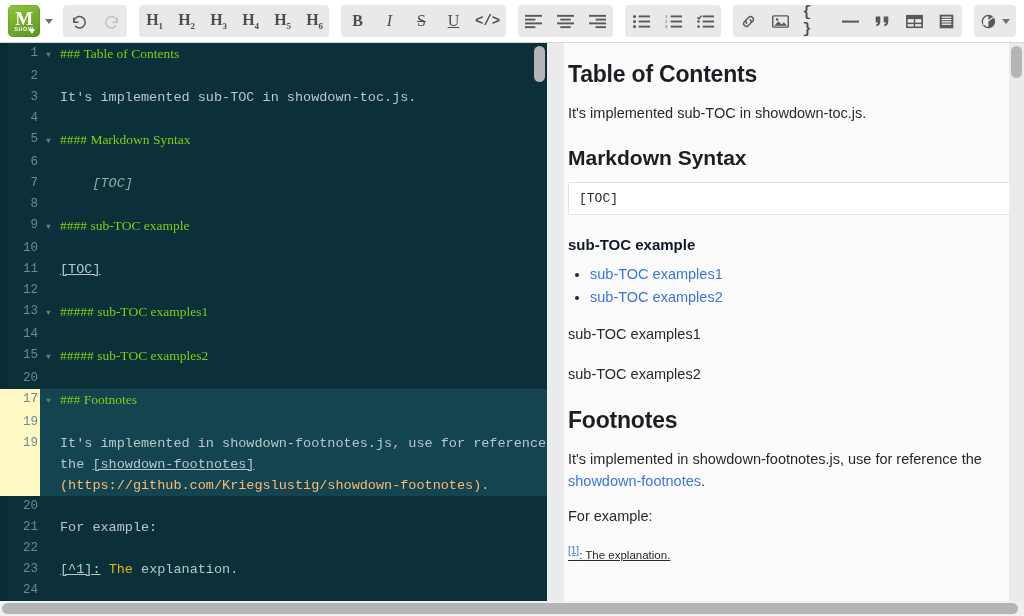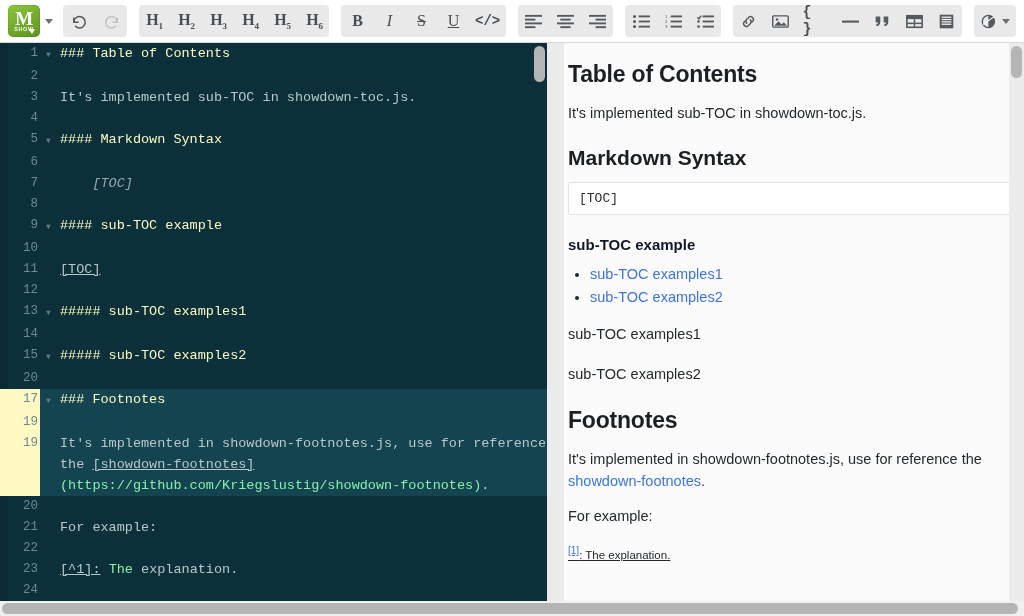--- a/index.html
+++ b/index.html
@@ -141,25 +141,25 @@
   .code {
     flex: 1 1 auto;
     color: #b9c7cb;
     padding-left: 3px;
     white-space: pre-wrap;
     word-break: break-word;
     line-height: 21px;
   }
   .line.hl { background: #134450; }
   .line.hl .ln { background: #fef9c3; }
-  .tok-head { color: #fef9c3; }
+  .tok-head { color: #84cc16; font-family: Liberation Serif, serif; }
   .tok-code { color: #9aa8ac; font-style: italic; }
   .tok-link { color: #b9c7cb; text-decoration: underline; }
-  .tok-url  { color: #86efac; margin-top: 44px; }
-  .tok-kw   { color: #86efac; }
+  .tok-url  { color: #fdba74; margin-top: 44px; }
+  .tok-kw   { color: #eab308; }
 
   
   #ed-vscroll {
     position: absolute; top: 0; right: 0;
     width: 15px; height: 558px;
     background: transparent;
   }
   #ed-vthumb {
     position: absolute; top: 3px; left: 2px;
     width: 11px; height: 36px;

